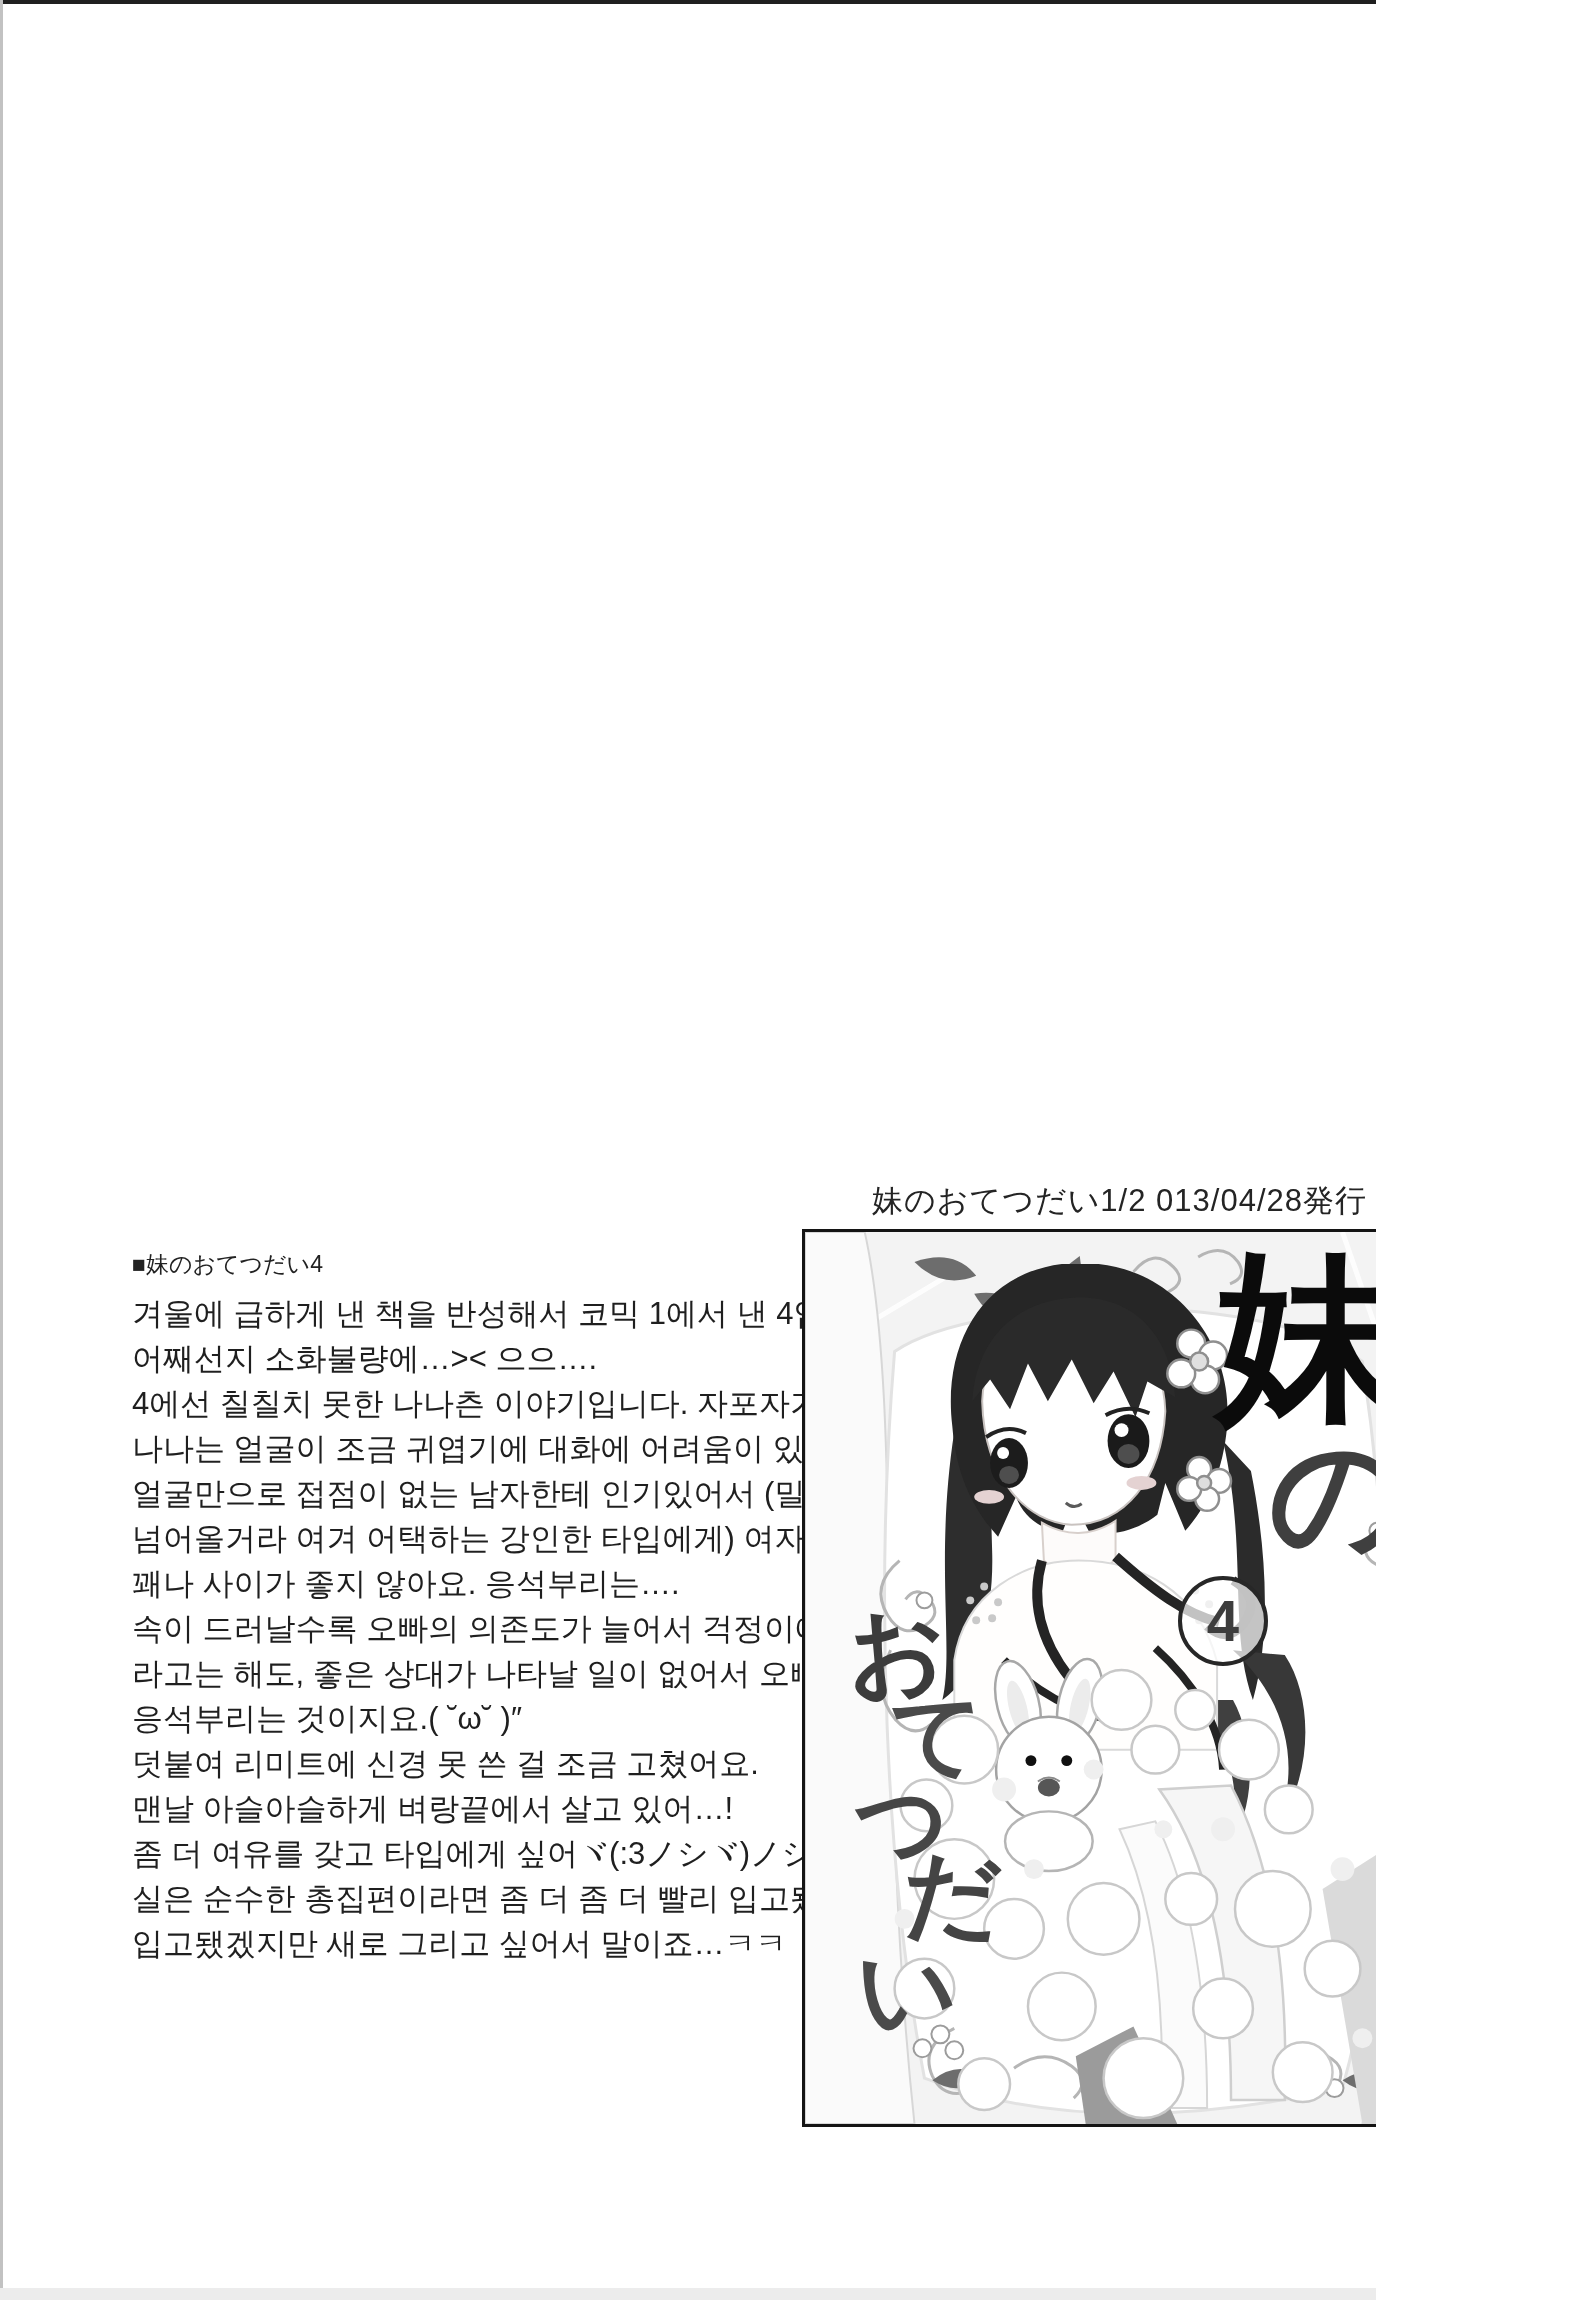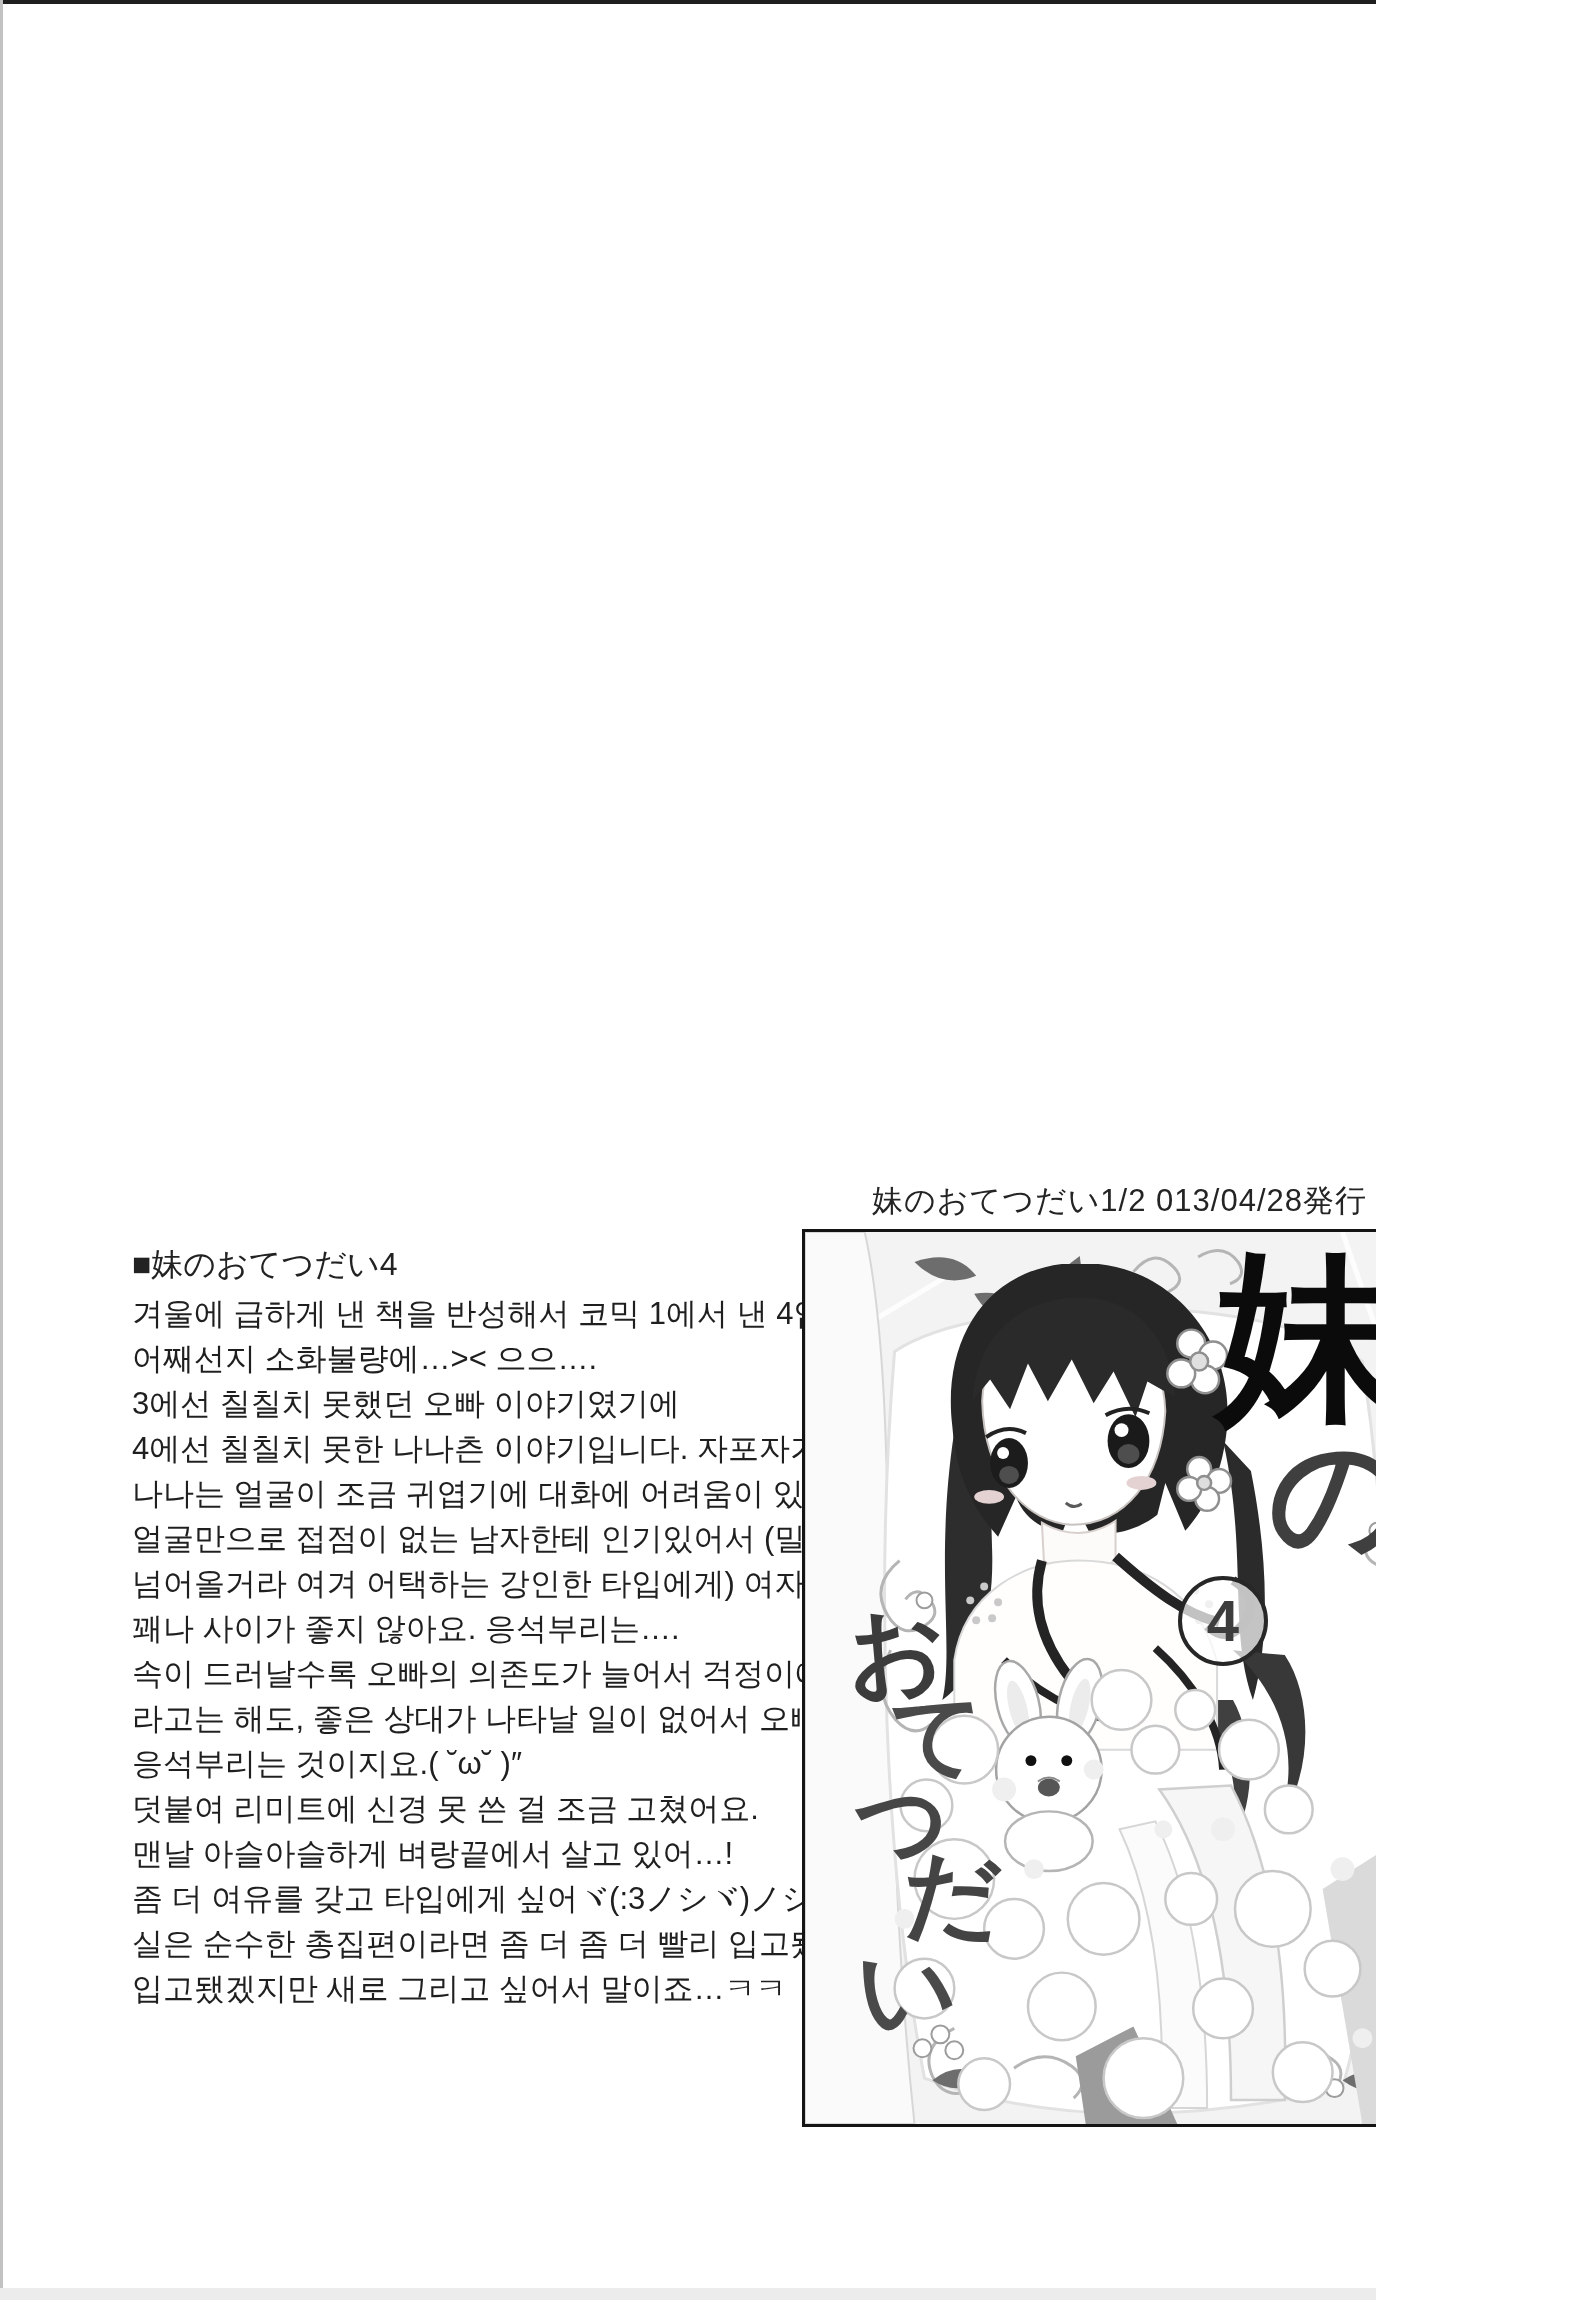--- a/index.html
+++ b/index.html
@@ -14,21 +14,21 @@
   .edge-bottom{position:absolute;left:0;top:2288px;width:1592px;height:13px;background:#ececec;}
 
   
   .caption{
     position:absolute;left:872px;top:1180px;width:557px;
     font-size:31px;letter-spacing:1px;color:#242424;white-space:nowrap;
   }
 
   
   .afterword{position:absolute;left:132px;top:1244px;width:557px;}
-  .afterword .heading{font-size:32px;color:#222;margin-bottom:7px;line-height:40px;}
+  .afterword .heading{font-size:23px;color:#222;margin-bottom:7px;line-height:40px;}
   .afterword .line{font-size:31px;line-height:45px;color:#1f1f1f;white-space:nowrap;}
 
   
   .cover{
     position:absolute;left:802px;top:1229px;width:644px;height:892px;
     border:3px solid #141414;box-sizing:content-box;background:#fdfdfd;overflow:hidden;
   }
   .cover svg{position:absolute;left:0;top:0;}
 
   .title-char{position:absolute;font-weight:bold;line-height:1;}
@@ -62,21 +62,20 @@
   <div class="edge-left"></div>
   <div class="edge-right"></div>
   <div class="edge-bottom"></div>
 
   <div class="caption">妹のおてつだい1/2 013/04/28発行</div>
 
   <div class="afterword">
     <div class="heading">■妹のおてつだい4</div>
     <div class="line">겨울에 급하게 낸 책을 반성해서 코믹 1에서 낸 4입니다만</div>
     <div class="line">어째선지 소화불량에…&gt;&lt;  으으….</div>
-    <div class="line">3에선 칠칠치 못했던 오빠 이야기였기에</div>
     <div class="line">4에선 칠칠치 못한 나나츤 이야기입니다. 자포자기에요.</div>
     <div class="line">나나는 얼굴이 조금 귀엽기에 대화에 어려움이 있다손</div>
     <div class="line">얼굴만으로 접점이 없는 남자한테 인기있어서 (밀어붙이면</div>
     <div class="line">넘어올거라 여겨 어택하는 강인한 타입에게) 여자애한테도</div>
     <div class="line">꽤나 사이가 좋지 않아요. 응석부리는….</div>
     <div class="line">속이 드러날수록 오빠의 의존도가 늘어서 걱정이에요….</div>
     <div class="line">라고는 해도, 좋은 상대가 나타날 일이 없어서 오빠에게</div>
     <div class="line">응석부리는 것이지요.( ˘ω˘ )″</div>
     <div class="line">덧붙여 리미트에 신경 못 쓴 걸 조금 고쳤어요.</div>
     <div class="line">맨날 아슬아슬하게 벼랑끝에서 살고 있어…!</div>

